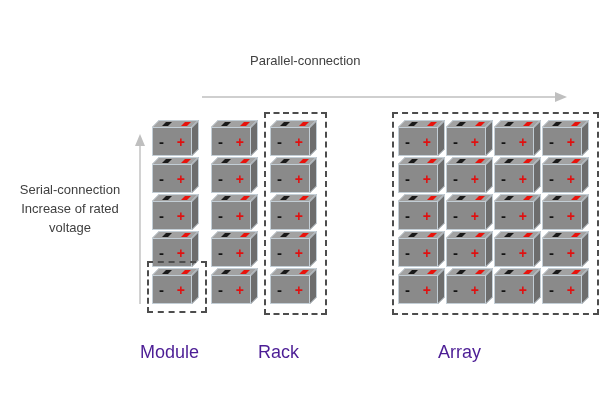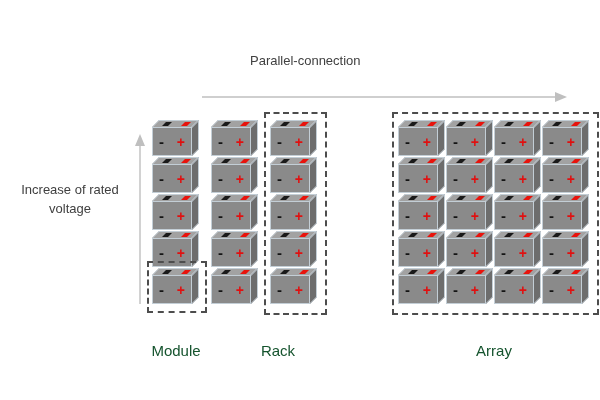--- a/index.html
+++ b/index.html
@@ -41,40 +41,41 @@
   .term.neg{background:var(--term-neg);}
   .term.pos{background:var(--term-pos);}
   .minus{color:var(--minus);font-weight:800;font-size:15px;line-height:1;}
   .plus{color:var(--plus);font-weight:800;font-size:14px;line-height:1;}
 
   .dashed{position:absolute;border:2px dashed var(--dash);background:transparent;}
   .module-box{left:147px;top:261px;width:56px;height:48px;}
   .rack-box{left:264px;top:112px;width:59px;height:199px;}
   .array-box{left:392px;top:112px;width:203px;height:199px;}
 
-  .cap{position:absolute;top:342px;font-size:15px;text-align:center;color:#14532d;}
+  .cap{position:absolute;top:342px;font-size:18px;text-align:left;color:#4c1d95;}
   .module-cap{left:140px;width:72px;}
-  .rack-cap{left:246px;width:64px;}
+  .rack-cap{left:258px;width:64px;}
   .array-cap{left:438px;width:112px;}
 </style>
 </head>
 <body>
 
 <div class="stage">
 
   <div class="top-text">
     <div>Parallel-connection</div>
   </div>
 
   <svg class="h-arrow" width="368" height="14" viewBox="0 0 368 14">
     <line x1="2" y1="7" x2="355" y2="7"></line>
     <polygon points="355,2 367,7 355,12"></polygon>
   </svg>
 
   <div class="left-text">
+    <div>Serial-connection</div>
     <div>Increase of rated voltage</div>
   </div>
 
   <svg class="v-arrow" width="14" height="172" viewBox="0 0 14 172">
     <line x1="7" y1="170" x2="7" y2="12"></line>
     <polygon points="2,12 7,0 12,12"></polygon>
   </svg>
 
   <div class="group left-group" id="left-group">
       <div class="bcol">

